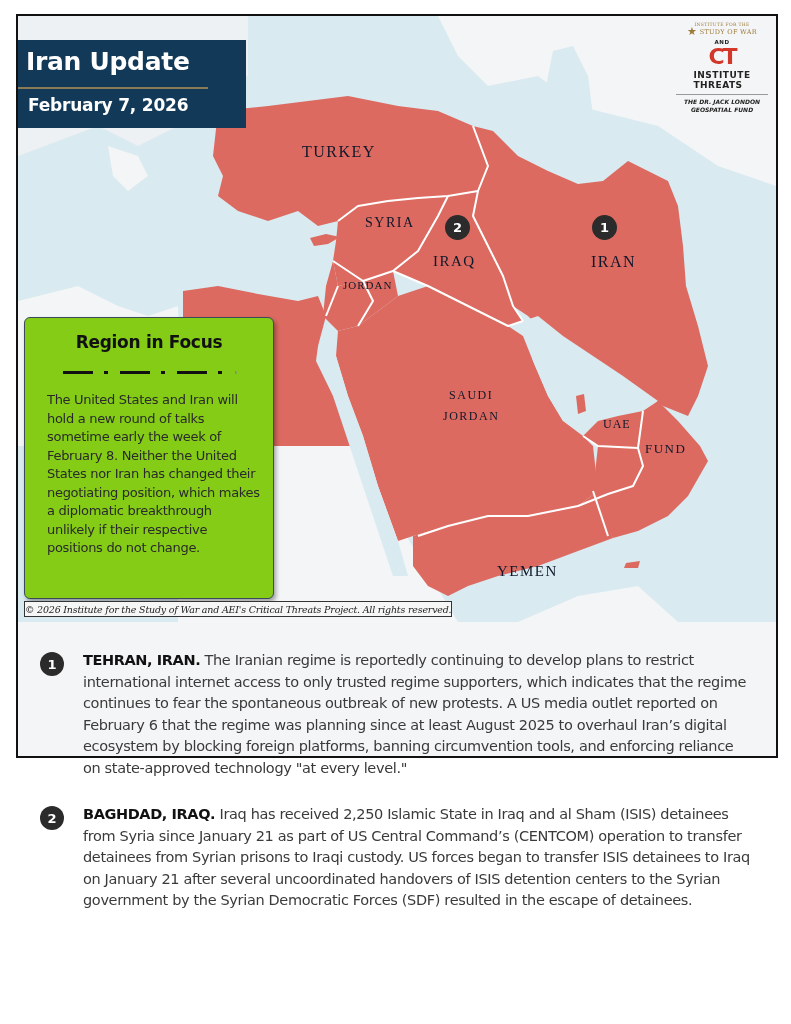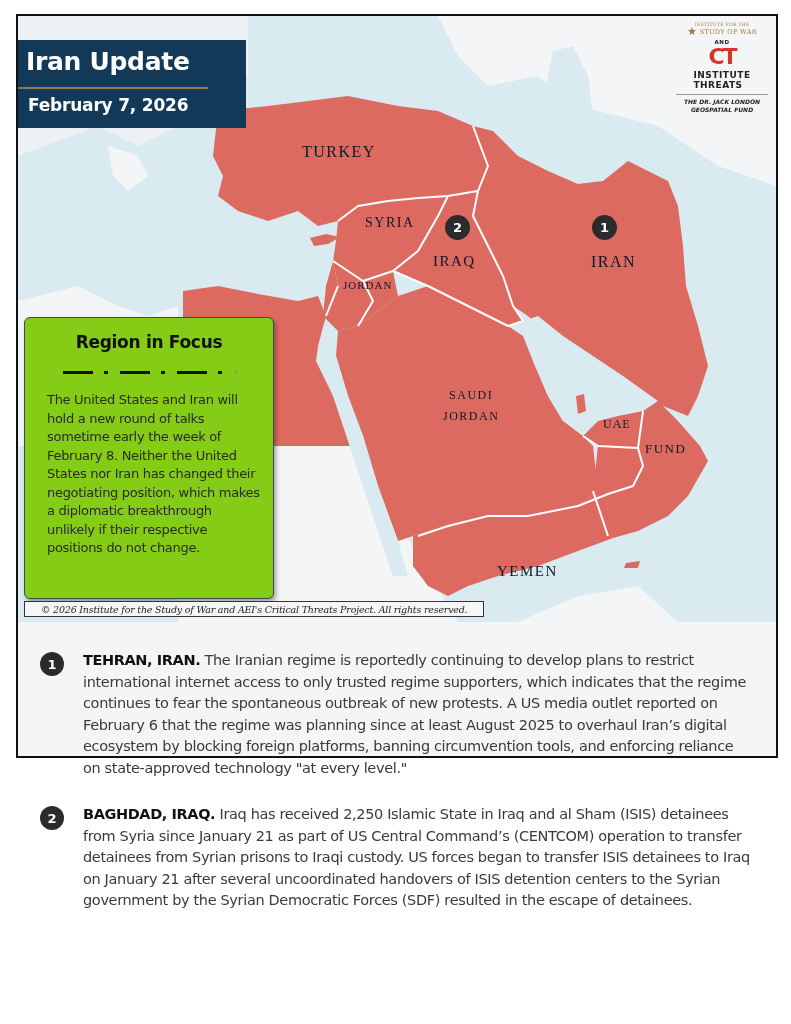--- a/index.html
+++ b/index.html
@@ -51,21 +51,21 @@
     background:#84cc16; border:1.5px solid #3a4a5a; border-radius:6px;
     box-shadow: 2px 3px 4px rgba(0,0,0,0.35); box-sizing:border-box;
   }
   .focus-title { position:absolute; left:0; width:100%; top:14px; text-align:center; font-weight:bold; font-size:17px; color:#111; letter-spacing:-0.3px; }
   .focus-divider { position:absolute; left:38px; top:53px; width:180px; height:4px; }
   .focus-text {
     position:absolute; left:22px; top:73px; width:215px; font-size:13px; line-height:18.5px; color:#2a2a2a; letter-spacing:-0.3px;
   }
 
   .copyright {
-    position:absolute; left:6px; top:585px; padding:1px 16px; height:16px; box-sizing:border-box;
+    position:absolute; left:6px; top:585px; padding:1px 0; height:16px; box-sizing:border-box;
     border:1px solid #333; background:#f6f6f6; font-family:"DejaVu Serif", serif; font-style:italic;
     font-size:9.5px; color:#222; white-space:nowrap; line-height:13px; letter-spacing:-0.2px;
   }
 
   .entry { position:absolute; left:40px; width:720px; }
   .entry-num {
     position:absolute; left:0; top:2px; width:24px; height:24px; border-radius:50%; background:#2b2b2b;
     color:#fff; font-weight:bold; font-size:13px; display:flex; align-items:center; justify-content:center;
   }
   .entry-text {

